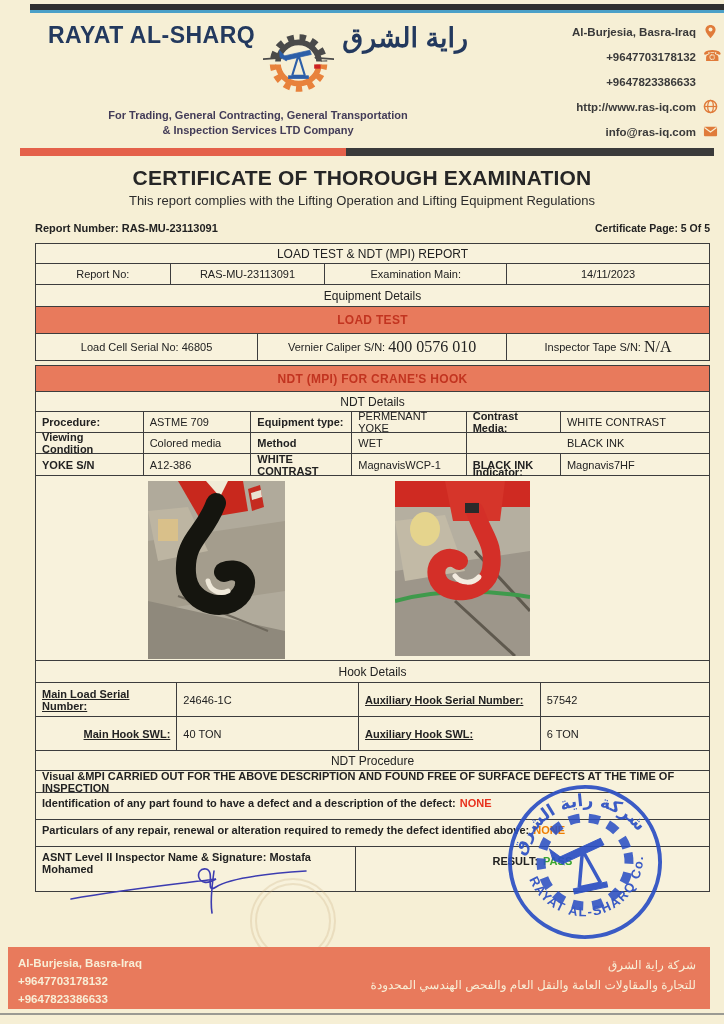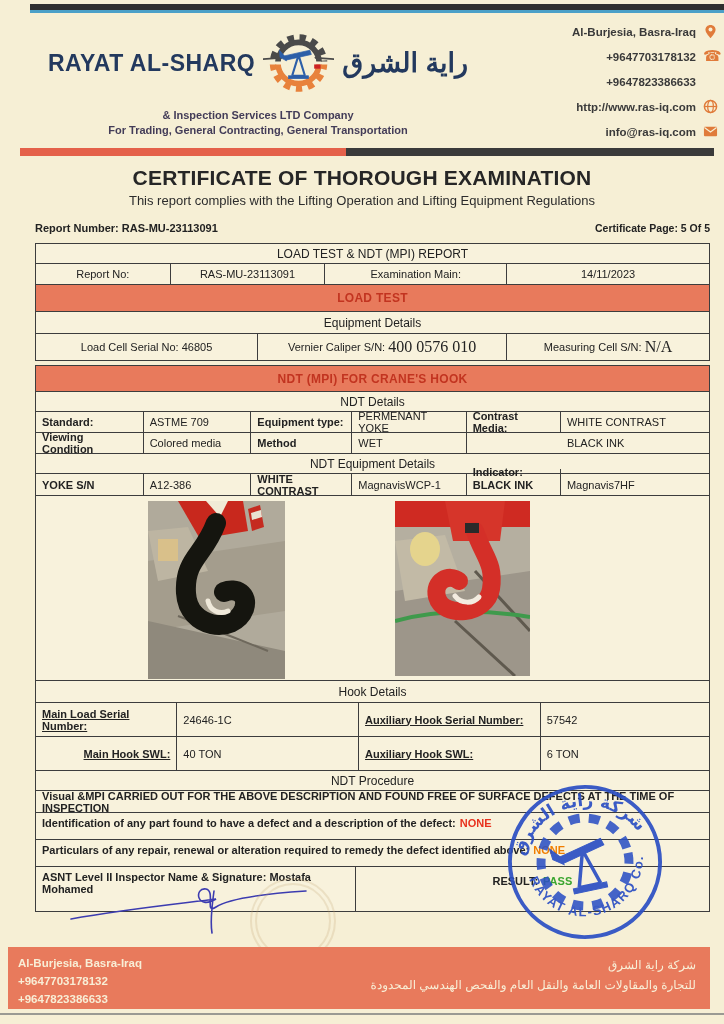--- a/index.html
+++ b/index.html
@@ -8,21 +8,21 @@
     position:relative; width:724px; height:1024px;
     background:#f6efd5; overflow:hidden;
     font-family:"Liberation Sans", sans-serif; color:#222;
   }
   
   .topbar { position:absolute; top:4px; left:30px; right:0; height:9px; background:#2f2f2f; border-bottom:3px solid #4ba0c8; }
 
   
   .header { position:absolute; top:16px; left:20px; right:6px; height:132px; display:flex; }
   .logo-block { width:420px; margin-left:28px; text-align:center; padding-top:6px; }
-  .logo-row { display:flex; align-items:center; justify-content:center; gap:8px; }
+  .logo-row { display:flex; align-items:flex-start; justify-content:center; gap:8px; }
   .company-en { font-size:23px; font-weight:bold; color:#23395e; letter-spacing:0.5px; white-space:nowrap; }
   .company-ar { font-size:27px; font-weight:bold; color:#23395e; white-space:nowrap; }
   .tagline { margin-top:4px; font-size:11px; font-weight:bold; color:#433c58; line-height:1.4; }
   .contact { margin-left:auto; width:186px; padding-top:8px; font-size:11.5px; color:#3a3a3a; font-weight:bold; }
   .contact-row { display:flex; justify-content:flex-end; align-items:center; gap:7px; margin-bottom:10px; white-space:nowrap; }
   .cicon { width:15px; height:15px; flex:0 0 auto; }
   .cicon.empty { visibility:hidden; }
 
   .divider { position:absolute; top:148px; left:20px; right:10px; height:8px; display:flex; }
   .divider .dl { width:47%; background:#e4614a; }
@@ -103,22 +103,22 @@
             <polygon points="-20,-8 16,-16 18,-10 -18,-2"></polygon>
             <polygon points="-27,-16 -19,-7 -17,-1 -26,-6"></polygon>
             <path d="M0,-9 L-9,20 M0,-9 L9,20 M-9,20 L9,20" fill="none" stroke-width="3"></path>
             <rect x="-14" y="20" width="28" height="4"></rect>
           </g>
           <rect x="72" y="52" width="9" height="6" fill="#c22"></rect>
         </svg>
         <span class="company-ar" dir="rtl">راية الشرق</span>
       </div>
       <div class="tagline">
+        <div>For Trading, General Contracting, General Transportation</div>
         <div>&amp; Inspection Services LTD Company</div>
-        <div>For Trading, General Contracting, General Transportation</div>
       </div>
     </div>
 
     <div class="contact">
       <div class="contact-row">
         <span>Al-Burjesia, Basra-Iraq</span>
         <svg class="cicon" viewBox="0 0 16 16">
           <path d="M8 1 C4.8 1 2.6 3.3 2.6 6 C2.6 9.4 8 15 8 15 C8 15 13.4 9.4 13.4 6 C13.4 3.3 11.2 1 8 1 Z" fill="#e07b3a"></path>
           <circle cx="8" cy="5.8" r="2.1" fill="#f6efd5"></circle>
         </svg>
@@ -165,60 +165,57 @@
   <div class="tbl" id="t1">
     <div class="trow" style="height:20px;">
         <div class="tc hrow center" style="width:100%;">LOAD TEST &amp; NDT (MPI) REPORT</div>
       </div>
     <div class="trow" style="height:21px;">
       <div class="tc center" style="width:20%;">Report No:</div>
       <div class="tc center" style="width:23%;">RAS-MU-23113091</div>
       <div class="tc center" style="width:27%;">Examination Main:</div>
       <div class="tc center" style="width:30%;">14/11/2023</div>
     </div>
-    <div class="trow banner" style="height:27px;">LOAD TEST</div>
     <div class="trow" style="height:22px;">
         <div class="tc hrow center" style="width:100%;">Equipment Details</div>
       </div>
+    <div class="trow banner" style="height:27px;">LOAD TEST</div>
     <div class="trow" style="height:26px;">
       <div class="tc center" style="width:33%;">Load Cell Serial No: 46805</div>
       <div class="tc center" style="width:37%;">
         <span>Vernier Caliper S/N:</span>&nbsp;<span class="serif">400 0576 010</span>
       </div>
       <div class="tc center" style="width:30%;">
-        <span>Measuring Cell S/N:</span>&nbsp;<span class="serif">N/A</span>
+        <span>Inspector Tape S/N:</span>&nbsp;<span class="serif">N/A</span>
       </div>
     </div>
   </div>
 
   <div class="banner" id="ndt-banner">NDT (MPI) FOR CRANE'S HOOK</div>
 
   <div class="tbl" id="t2">
     <div class="trow" style="height:20px;">
         <div class="tc hrow center" style="width:100%;">NDT Details</div>
       </div>
     <div class="trow" style="height:21px;">
-      <div class="tc bold" style="width:16%;">Standard:</div>
+      <div class="tc bold" style="width:16%;">Procedure:</div>
       <div class="tc" style="width:16%;">ASTME 709</div>
       <div class="tc bold" style="width:15%;">Equipment type:</div>
       <div class="tc" style="width:17%;">PERMENANT YOKE</div>
       <div class="tc bold" style="width:14%;">Contrast Media:</div>
       <div class="tc" style="width:22%;">WHITE CONTRAST</div>
     </div>
     <div class="trow" style="height:21px;">
       <div class="tc bold" style="width:16%;">Viewing Condition</div>
       <div class="tc" style="width:16%;">Colored media</div>
       <div class="tc bold" style="width:15%;">Method</div>
       <div class="tc" style="width:17%;">WET</div>
       <div class="tc bold" style="width:14%;margin-top:36px;">Indicator:</div>
       <div class="tc" style="width:22%;">BLACK INK</div>
     </div>
-    <div class="trow" style="height:20px;">
-        <div class="tc hrow center" style="width:100%;">NDT Equipment Details</div>
-      </div>
     <div class="trow" style="height:22px;">
       <div class="tc bold" style="width:16%;">YOKE S/N</div>
       <div class="tc" style="width:16%;">A12-386</div>
       <div class="tc bold" style="width:15%;">WHITE CONTRAST</div>
       <div class="tc" style="width:17%;">MagnavisWCP-1</div>
       <div class="tc bold" style="width:14%;">BLACK INK</div>
       <div class="tc" style="width:22%;">Magnavis7HF</div>
     </div>
 
     <div class="trow photo-row">

